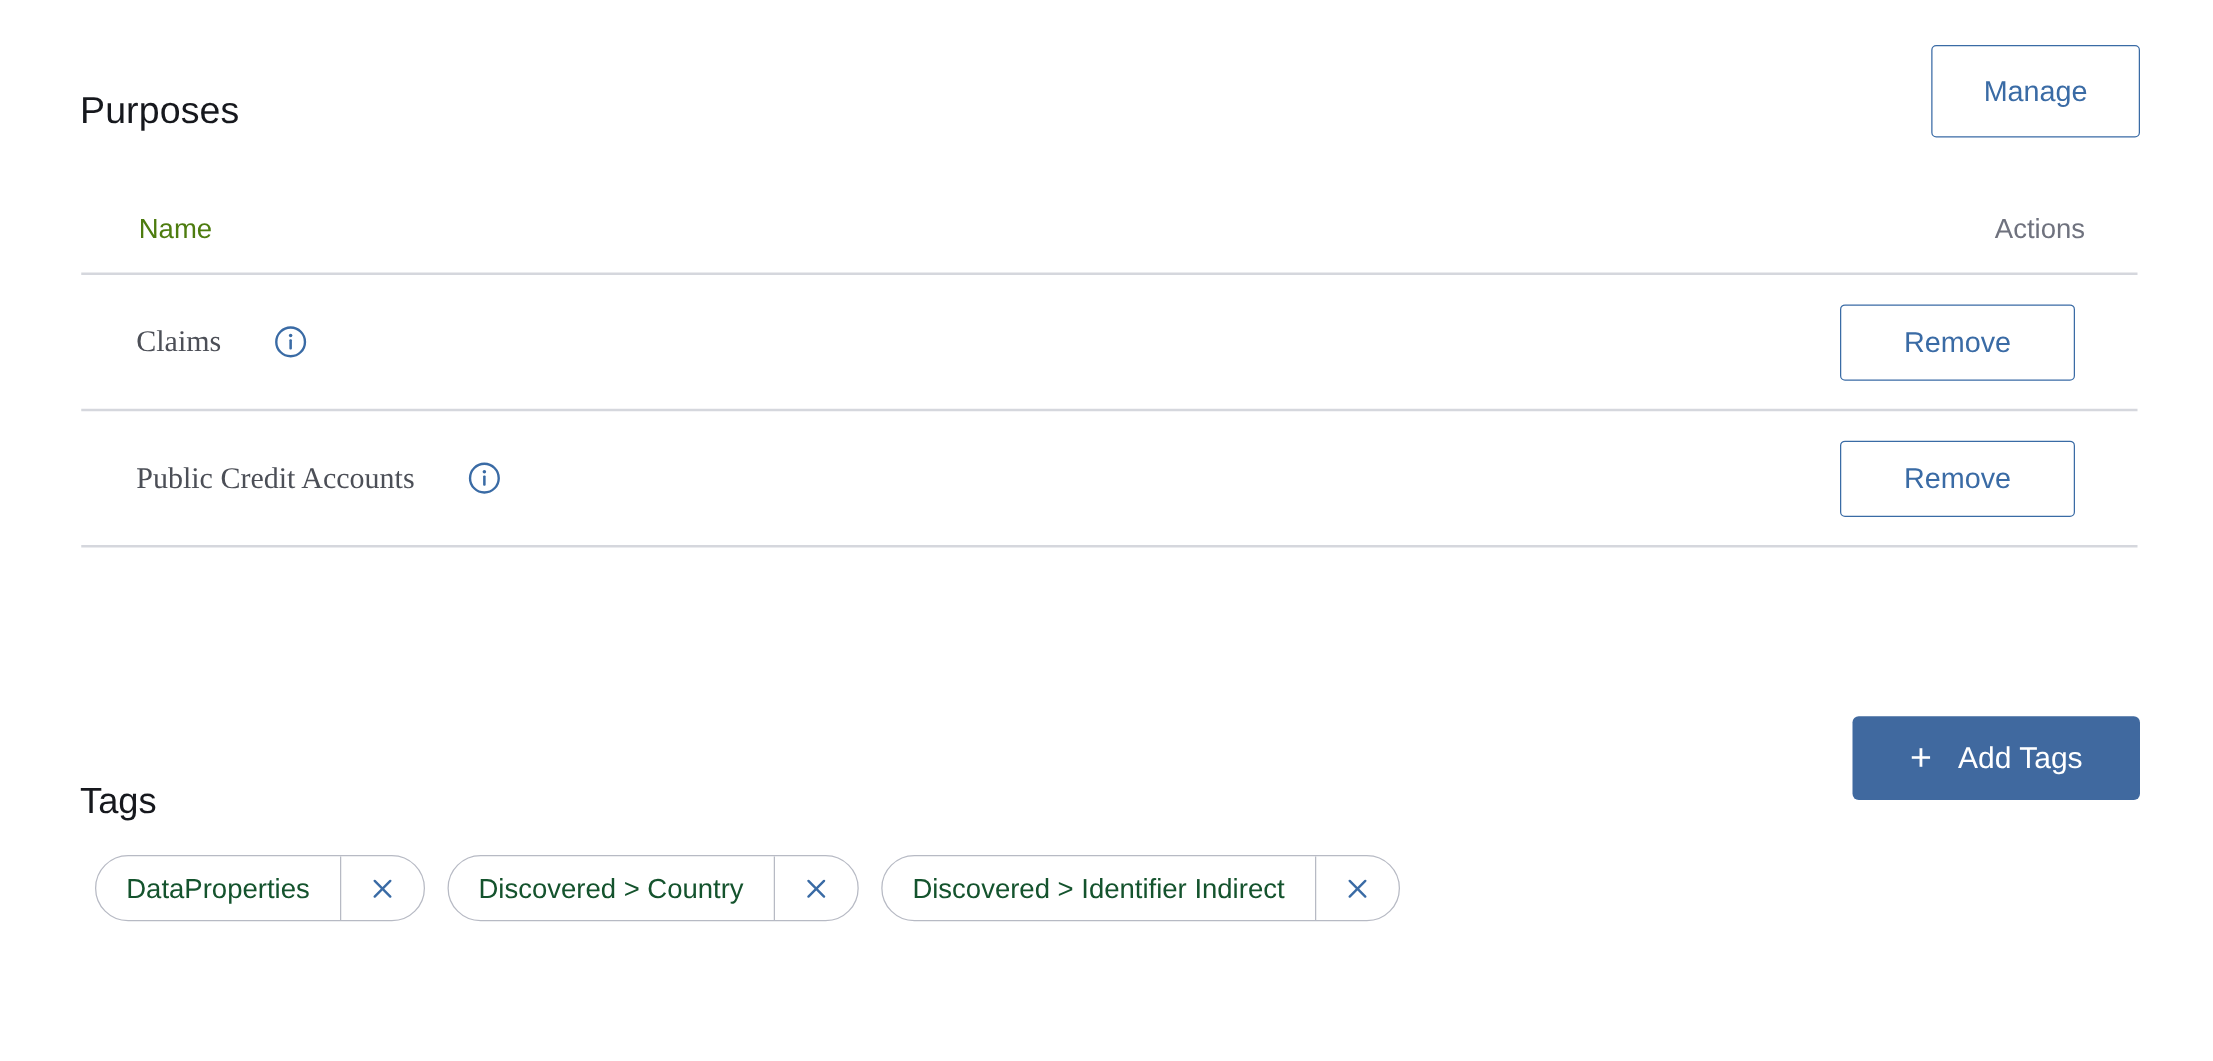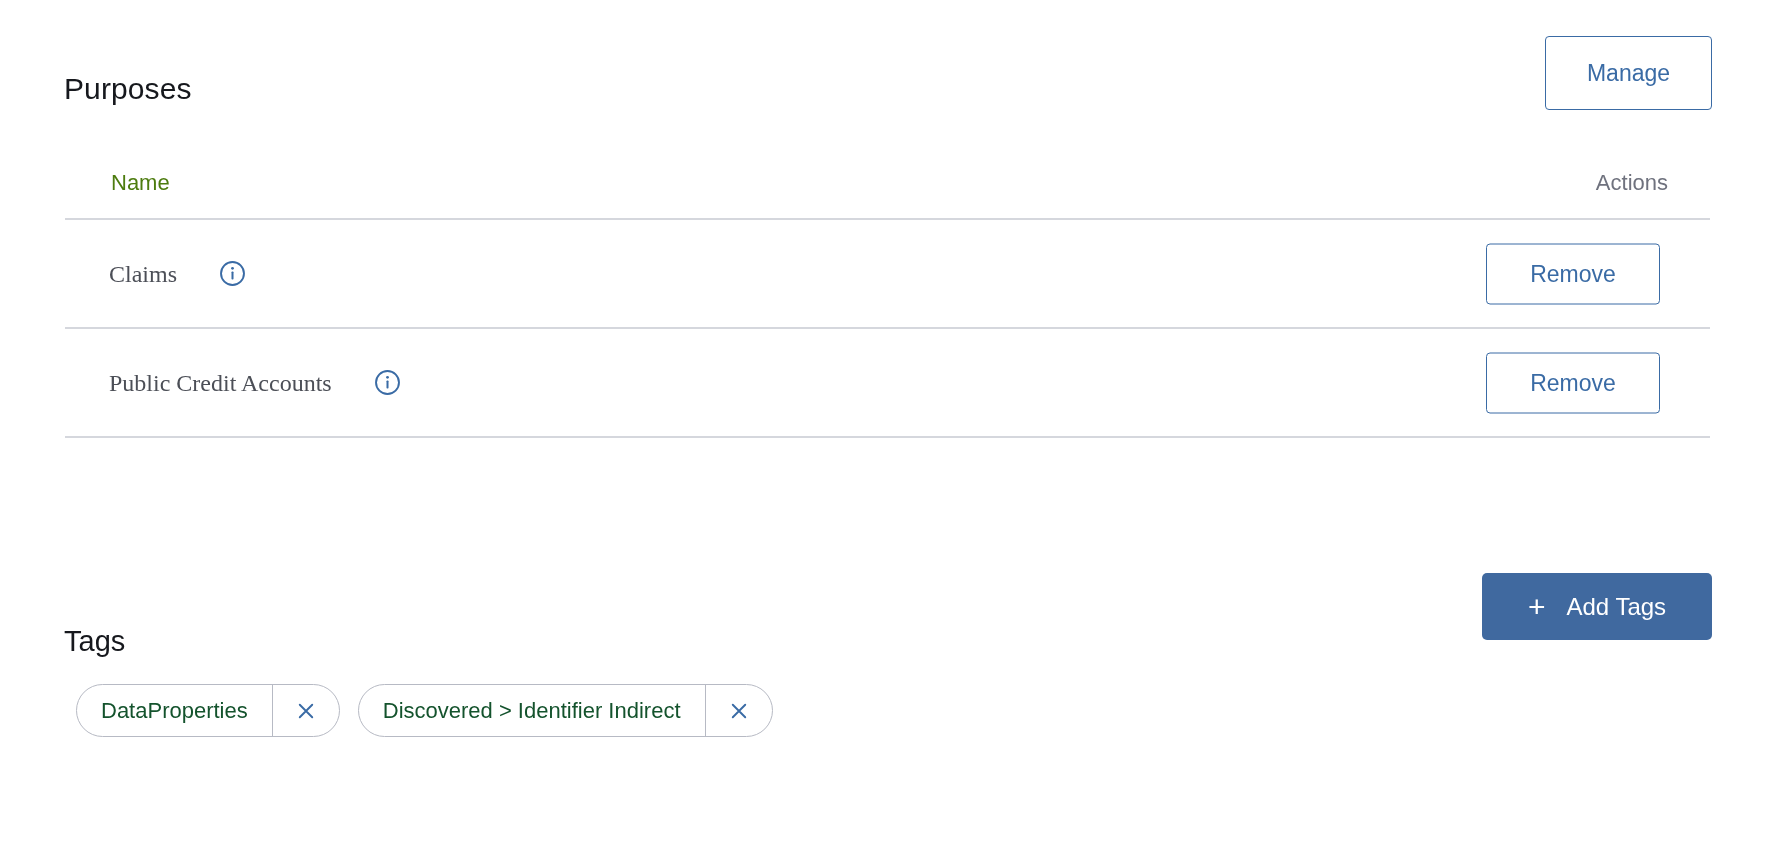--- a/index.html
+++ b/index.html
@@ -153,21 +153,21 @@
   .btn-remove {
     position: relative;
     box-sizing: border-box;
     background: #ffffff;
     border: 1px solid #3a6ba5;
     border-radius: 4px;
     color: #3a6ba5;
     font-family: "Liberation Sans", sans-serif;
     font-size: 23px;
     line-height: 1;
-    width: 174px;
+    width: 188px;
     height: 61px;
     display: flex;
     align-items: center;
     justify-content: center;
     cursor: pointer;
     padding: 0;
     white-space: nowrap;
   }
 
   
@@ -329,20 +329,28 @@
 
       <div class="tag-chip">
         <span class="tag-label">DataProperties</span>
         <button class="tag-remove">
           <svg width="22" height="22" viewBox="0 0 24 24" xmlns="http://www.w3.org/2000/svg" aria-hidden="true">
             <path d="M5.2 5.2 L18.8 18.8 M18.8 5.2 L5.2 18.8" stroke="#3a6ba5" stroke-width="2.1" stroke-linecap="round"></path>
           </svg>
         </button>
       </div>
 
+      <div class="tag-chip">
+        <span class="tag-label">Discovered &gt; Country</span>
+        <button class="tag-remove">
+          <svg width="22" height="22" viewBox="0 0 24 24" xmlns="http://www.w3.org/2000/svg" aria-hidden="true">
+            <path d="M5.2 5.2 L18.8 18.8 M18.8 5.2 L5.2 18.8" stroke="#3a6ba5" stroke-width="2.1" stroke-linecap="round"></path>
+          </svg>
+        </button>
+      </div>
 
 
       <div class="tag-chip">
         <span class="tag-label">Discovered &gt; Identifier Indirect</span>
         <button class="tag-remove">
           <svg width="22" height="22" viewBox="0 0 24 24" xmlns="http://www.w3.org/2000/svg" aria-hidden="true">
             <path d="M5.2 5.2 L18.8 18.8 M18.8 5.2 L5.2 18.8" stroke="#3a6ba5" stroke-width="2.1" stroke-linecap="round"></path>
           </svg>
         </button>
       </div>

